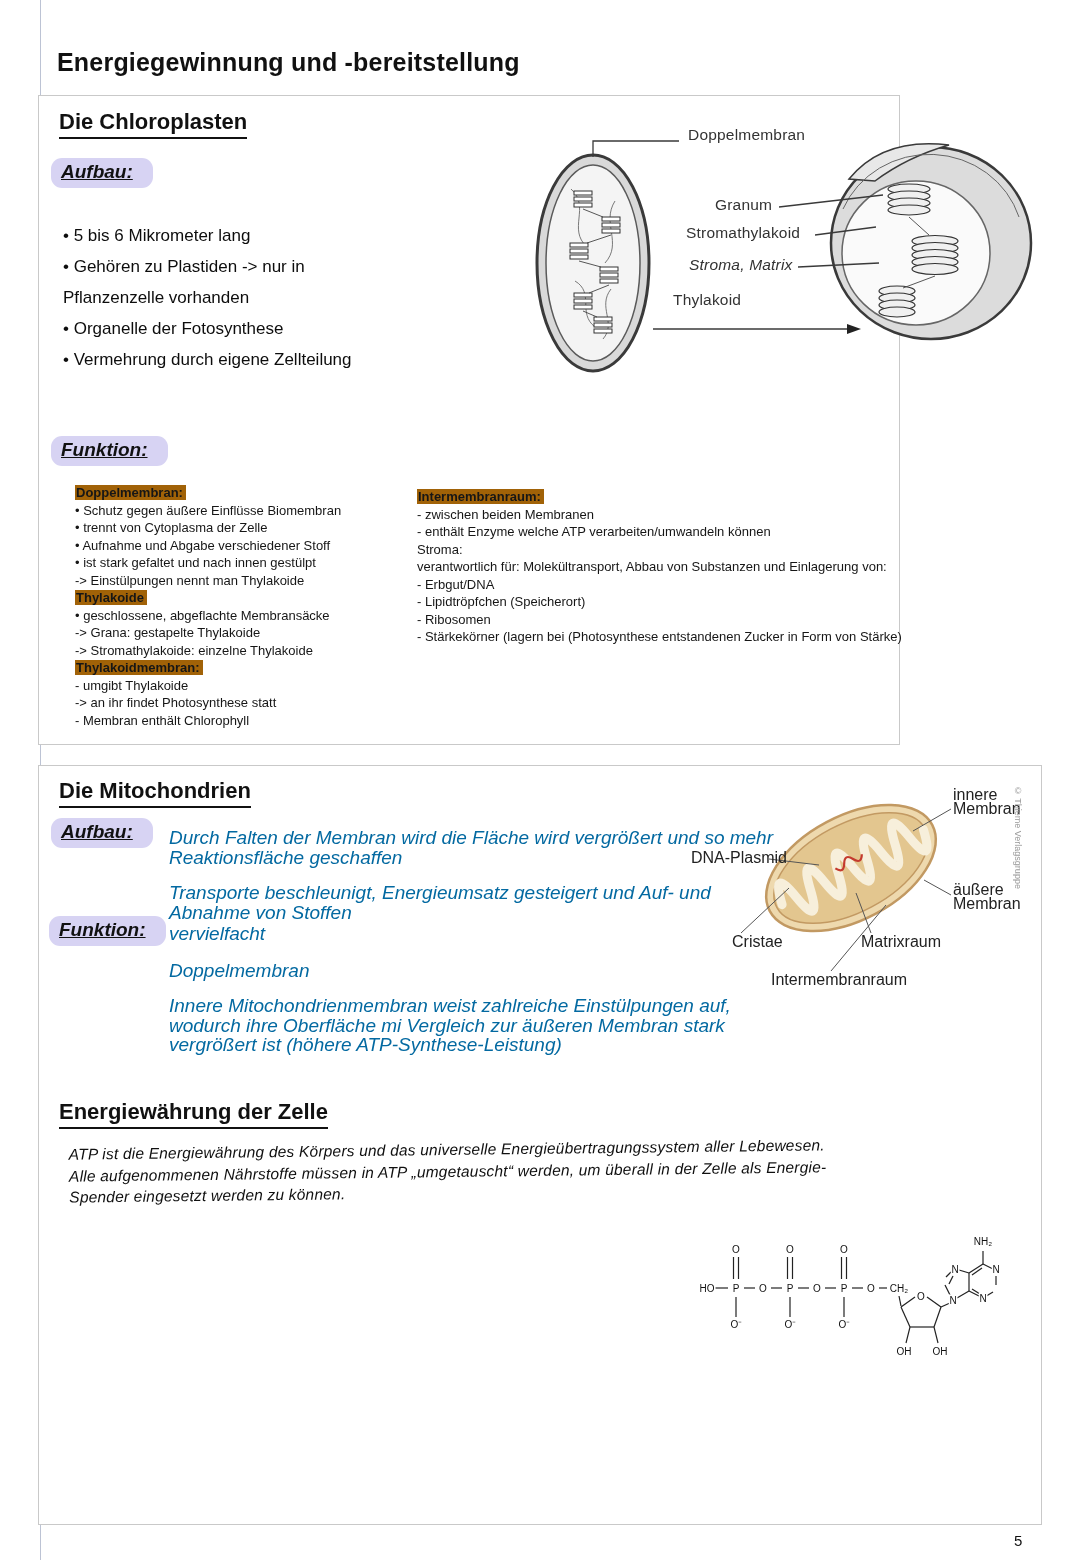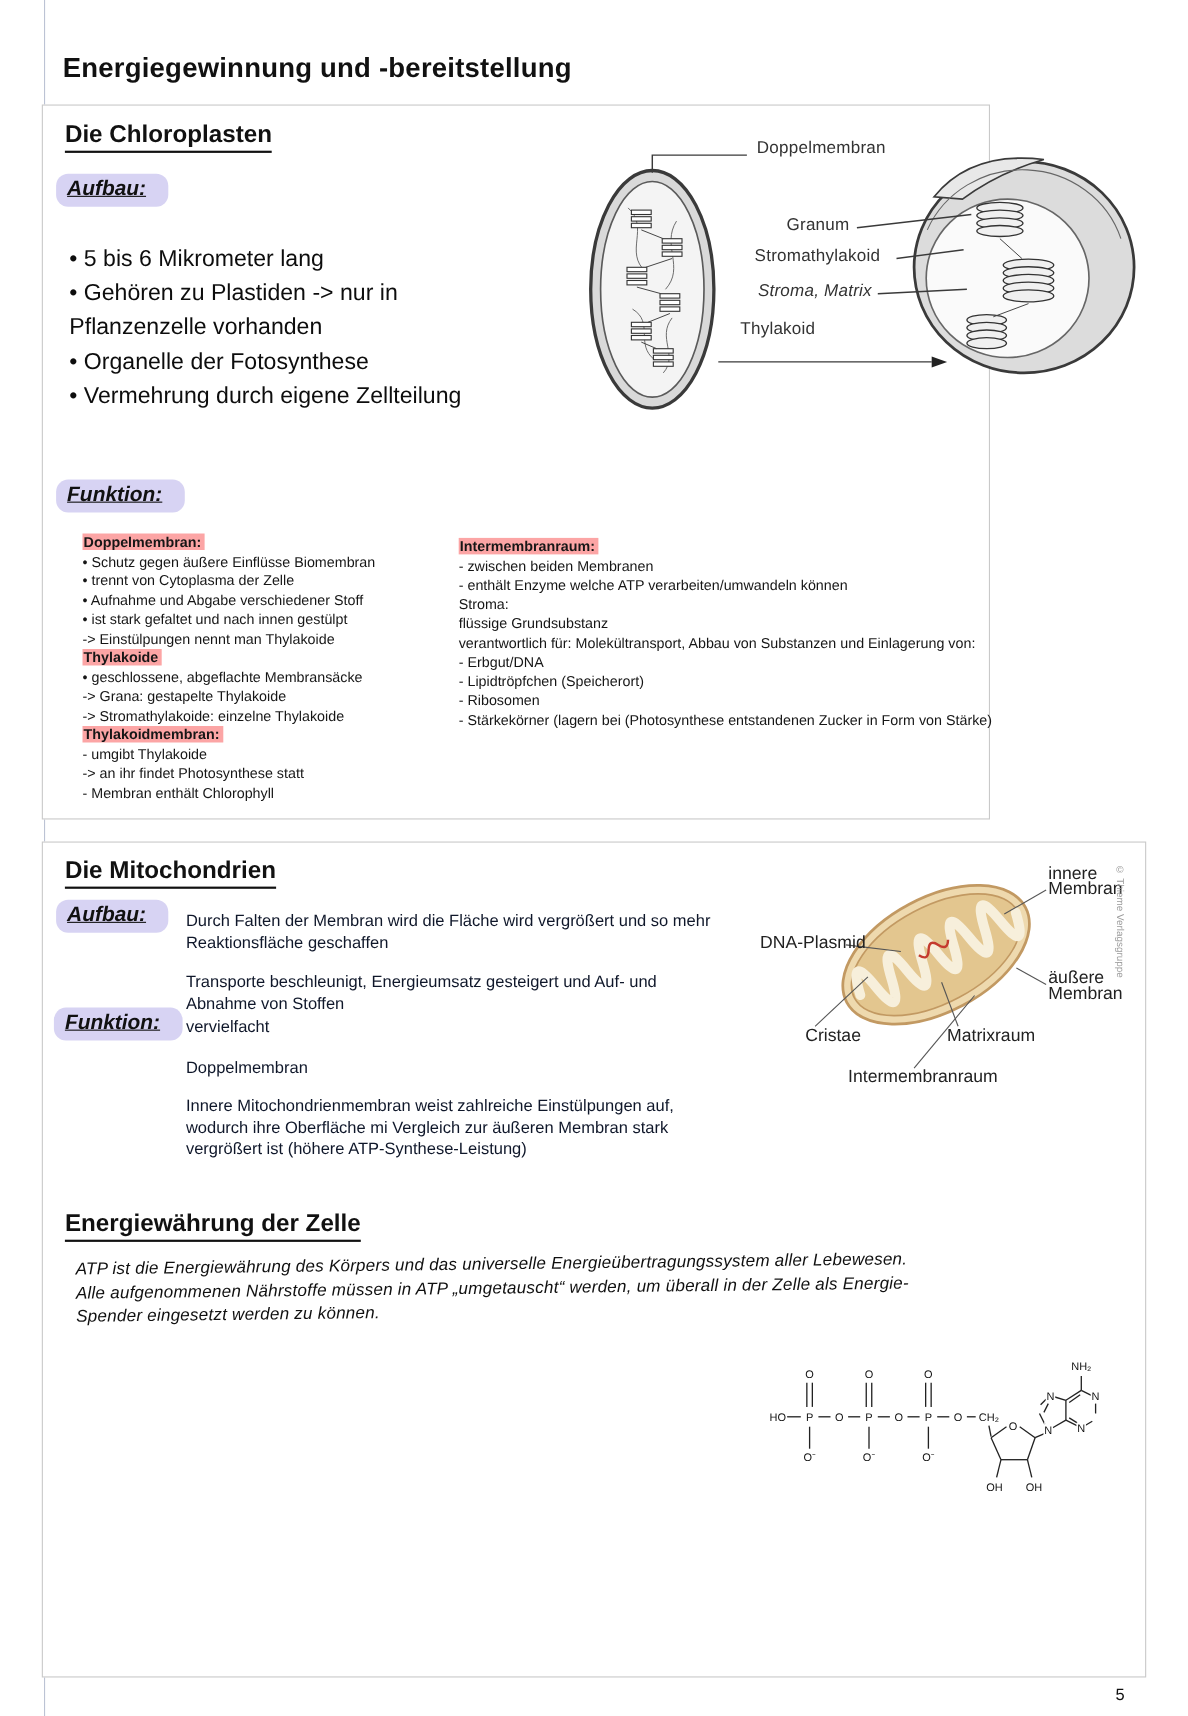--- a/index.html
+++ b/index.html
@@ -12,26 +12,26 @@
   .title { position:absolute; left:57px; top:48px; font-size:25px; font-weight:bold; letter-spacing:0.2px; }
   .box { position:absolute; border:1.5px solid #c9c9c9; background:#fff; }
   #box1 { left:38px; top:95px; width:862px; height:650px; }
   #box2 { left:38px; top:765px; width:1004px; height:760px; }
   .h2 { position:absolute; font-size:22px; font-weight:bold; }
   .h2 span { display:inline-block; border-bottom:2.5px solid #111; padding-bottom:2px; }
   .pill {
     position:absolute; background:#d7d3f3; border-radius:11px; padding:3px 20px 5px 10px;
     font-size:19px; font-style:italic; font-weight:600; text-decoration:underline;text-align:center;
   }
-  .bullets { position:absolute; left:24px; top:124px; font-size:21px; line-height:31px; white-space:pre-line; color:#0d0d0d; }
+  .bullets { position:absolute; left:24px; top:124px; font-size:17px; line-height:31px; white-space:pre-line; color:#0d0d0d; }
   .dlabel { position:absolute; font-size:15.5px; color:#333; letter-spacing:0.2px; }
   .fcol { position:absolute; font-size:13px; line-height:17.5px; color:#161616; }
   .fline { white-space:nowrap; }
-  .ghl { background:#fca5a5; font-weight:bold; padding:0 3px 0 1px; }
-  .mpara { position:absolute; font-size:15px; line-height:19.5px; white-space:pre-line; color:#0f172a; }
+  .ghl { background:#a16207; font-weight:bold; padding:0 3px 0 1px; }
+  .mpara { position:absolute; font-size:19px; line-height:19.5px; white-space:pre-line; color:#0369a1;font-style:italic; }
   .mlabel { position:absolute; font-size:16px; line-height:14px; color:#222; white-space:pre-line; }
   .credit { position:absolute; writing-mode:vertical-rl; font-size:9px; color:#999; }
   .hand { position:absolute; font-size:15.5px; line-height:21.5px; font-style:italic; letter-spacing:0.2px;
           white-space:pre-line; transform:rotate(-0.7deg); color:#101010; }
   .pagenum { position:absolute; left:1014px; top:1532px; font-size:15px; color:#111; }
   svg { position:absolute; overflow:visible; }
   svg text.atom { font-family:"Liberation Sans", sans-serif; font-size:10px; fill:#111;
                   paint-order:stroke; stroke:#fff; stroke-width:3px; text-anchor:middle; }
 </style>
 </head>
@@ -141,21 +141,20 @@
       <div class="fline">- umgibt Thylakoide</div>
       <div class="fline">-&gt; an ihr findet Photosynthese statt</div>
       <div class="fline">- Membran enthält Chlorophyll</div>
     </div>
 
     <div class="fcol" style="left:378px; top:392px;">
       <div class="fline"><span class="ghl">Intermembranraum:</span></div>
       <div class="fline">- zwischen beiden Membranen</div>
       <div class="fline">- enthält Enzyme welche ATP verarbeiten/umwandeln können</div>
       <div class="fline">Stroma:</div>
-      <div class="fline">flüssige Grundsubstanz</div>
       <div class="fline">verantwortlich für: Molekültransport, Abbau von Substanzen und Einlagerung von:</div>
       <div class="fline">- Erbgut/DNA</div>
       <div class="fline">- Lipidtröpfchen (Speicherort)</div>
       <div class="fline">- Ribosomen</div>
       <div class="fline">- Stärkekörner (lagern bei (Photosynthese entstandenen Zucker in Form von Stärke)</div>
     </div>
   </section>
 
   <section class="box" id="box2">
     <div class="h2" style="left:20px; top:12px;">

